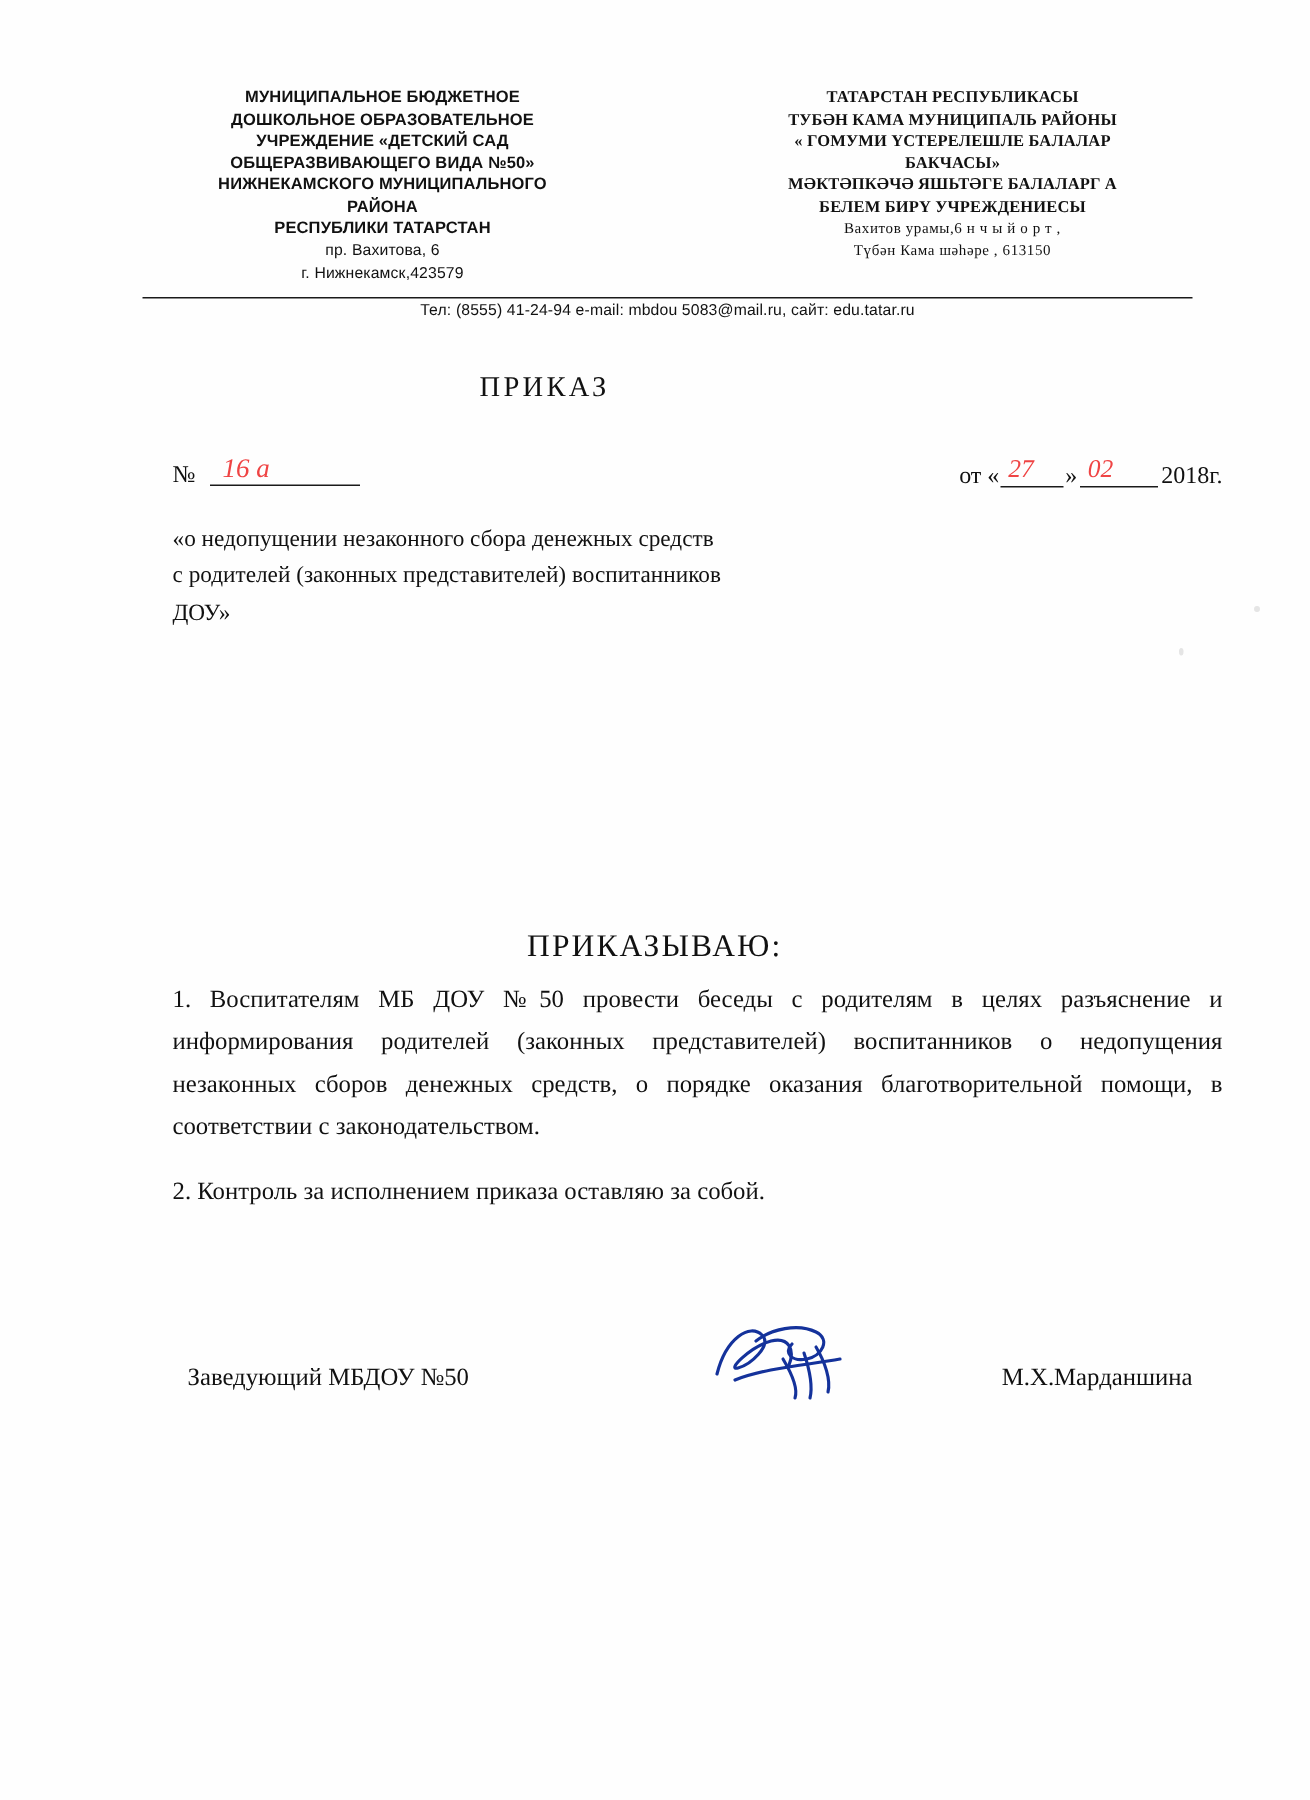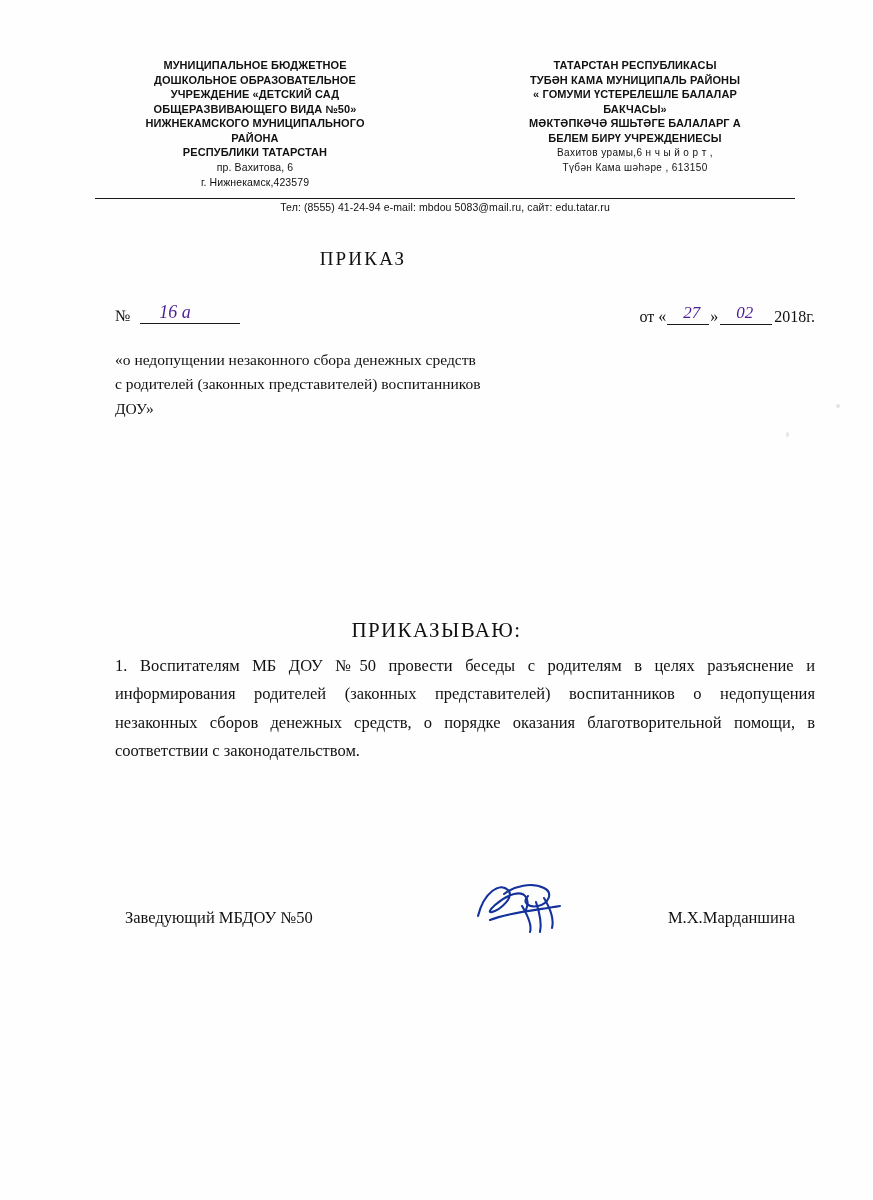--- a/index.html
+++ b/index.html
@@ -39,21 +39,21 @@
     line-height: 1.32;
     letter-spacing: 0.1px;
   }
   .lh-col.left {
     font-family: "Liberation Sans", sans-serif;
     font-weight: bold;
     font-size: 11px;
     text-transform: uppercase;
   }
   .lh-col.right {
-    font-family: Liberation Sans, sans-serif;
+    font-family: Liberation Serif, serif;
     font-weight: bold;
     font-size: 11px;
   }
   .lh-col .sub {
     font-weight: normal;
     text-transform: none;
     font-size: 10.5px;
     line-height: 1.45;
   }
   .lh-col .sub-sm {
@@ -112,23 +112,22 @@
     border-bottom: 1.2px solid #1a1a1a;
     margin-left: 6px;
     position: relative;
     height: 18px;
     vertical-align: -3px;
   }
   .hand {
     font-family: "Liberation Serif", serif;
     font-style: italic;
     font-size: 18px;
-    color: #4c1d95;
-    position: absolute;
-    margin-left: 11px;
+    color: #ef4444;
+    position: absolute;
   }
   .numline .no-blank .hand {
     left: 8px;
     top: -3px;
   }
 
   .dateline {
     position: absolute;
     right: 0;
     top: 2px;
@@ -274,20 +273,21 @@
   <div class="subject">
     <div>«о недопущении незаконного сбора денежных средств</div>
     <div>с родителей (законных представителей) воспитанников</div>
     <div>ДОУ»</div>
   </div>
 
 
   <div class="order-head">ПРИКАЗЫВАЮ:</div>
 
   <div class="body-par p2">1. Воспитателям МБ ДОУ №50 провести беседы с родителям в целях разъяснение и информирования родителей (законных представителей) воспитанников о недопущения незаконных  сборов денежных средств, о порядке оказания благотворительной помощи, в соответствии с законодательством.</div>
+  <div class="body-par p3">2. Контроль за исполнением приказа оставляю за собой.</div>
 
   <div class="sig-row">
     <span class="left">Заведующий МБДОУ №50</span>
 
     <svg class="signature-mark" viewBox="0 0 120 60" fill="none" stroke="#14329b" stroke-width="2.1" stroke-linecap="round">
       <path d="M8 40 C14 16, 30 6, 38 14 C45 21, 30 34, 22 36 C14 38, 30 22, 44 18 C56 15, 60 24, 56 34"></path>
       <path d="M34 18 C44 10, 62 6, 74 12 C84 17, 78 28, 68 30 C58 32, 52 26, 58 20"></path>
       <path d="M52 30 C58 40, 62 50, 60 56"></path>
       <path d="M66 26 C70 38, 72 48, 70 56"></path>
       <path d="M74 22 C80 32, 84 44, 82 52"></path>

